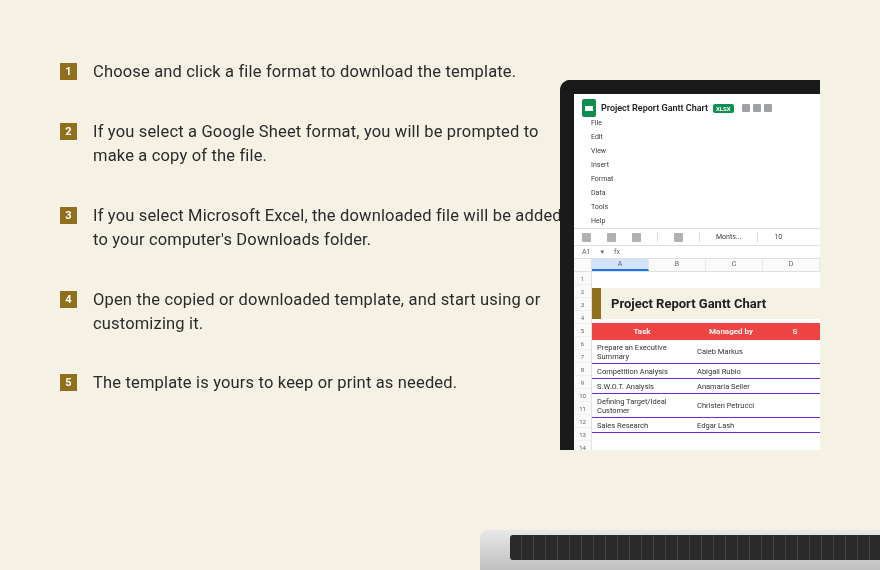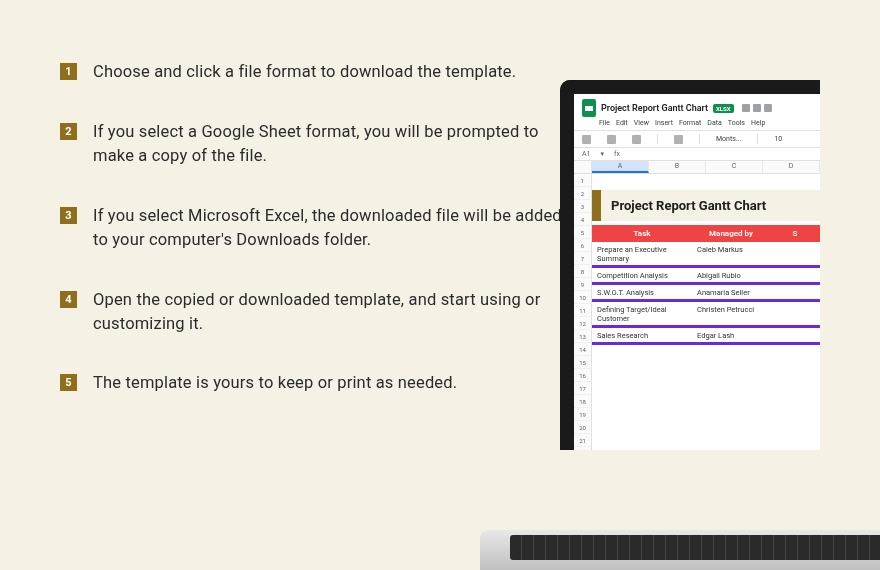--- a/index.html
+++ b/index.html
@@ -124,21 +124,22 @@
   height: 8px;
   background: #5f6368;
   opacity: 0.6;
   border-radius: 1px;
 }
 .menu-bar {
   display: flex;
   gap: 6px;
   font-size: 7px;
   color: #3c4043;
-  margin-left: 17px;
+  margin-left: 9px;
+  flex-direction: column;
 }
 .toolbar {
   background: #fff;
   padding: 3px 8px;
   border-bottom: 1px solid #e0e0e0;
   display: flex;
   align-items: center;
   gap: 16px;
 }
 .tool-icon {
@@ -241,21 +242,22 @@
 }
 .th.task { flex: 0 0 100px; }
 .th.mgr { flex: 0 0 78px; }
 .th.rest { flex: 1; }
 .data-rows {
   font-size: 7.5px;
   color: #333;
 }
 .data-row {
   display: flex;
-  border-bottom: 3px solid #6d28d9;
+  border-bottom: 1px solid #6d28d9;
+  align-items: center;
 }
 .td {
   padding: 2.5px 5px;
 }
 .td.task { flex: 0 0 100px; }
 .td.mgr { flex: 0 0 78px; }
 .td.rest { flex: 1; }
 .laptop-base {
   position: absolute;
   top: 450px;

